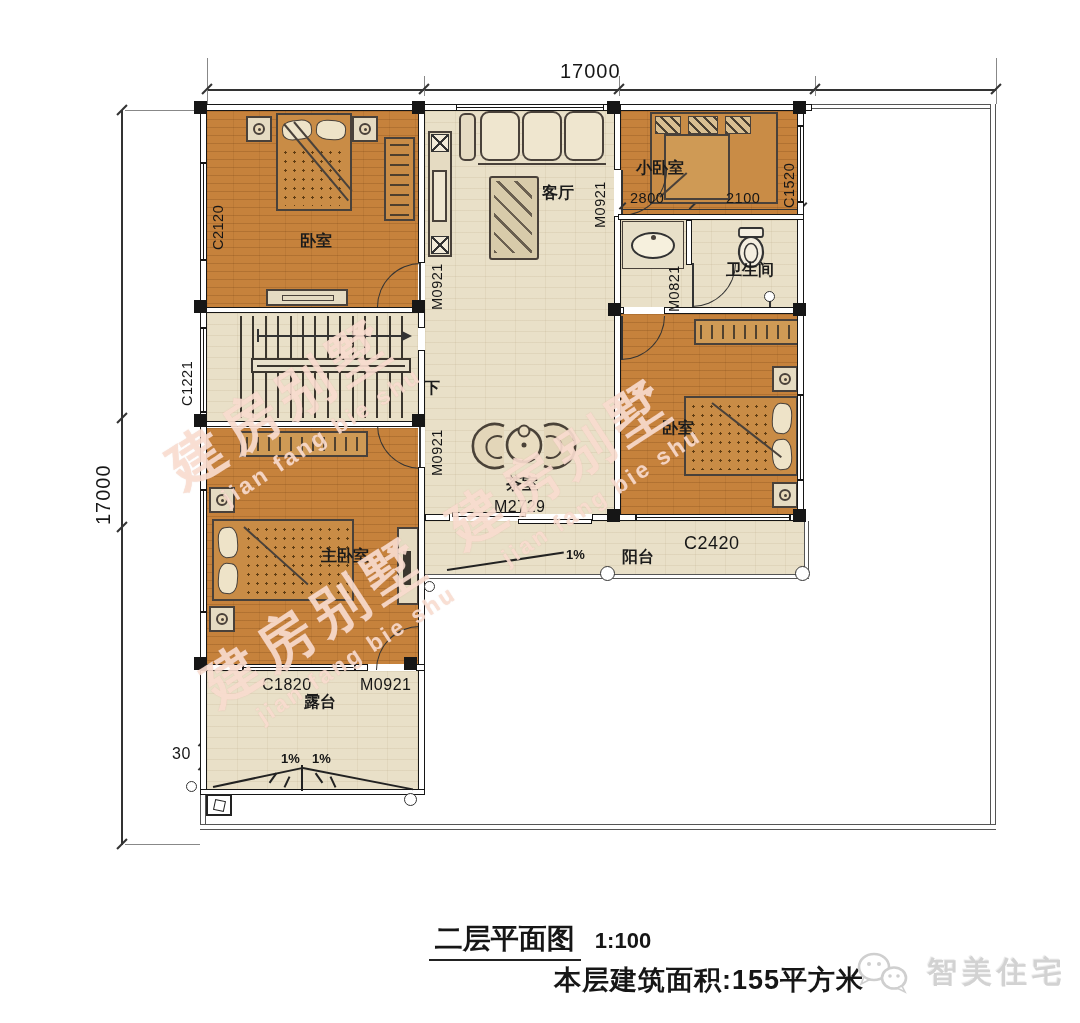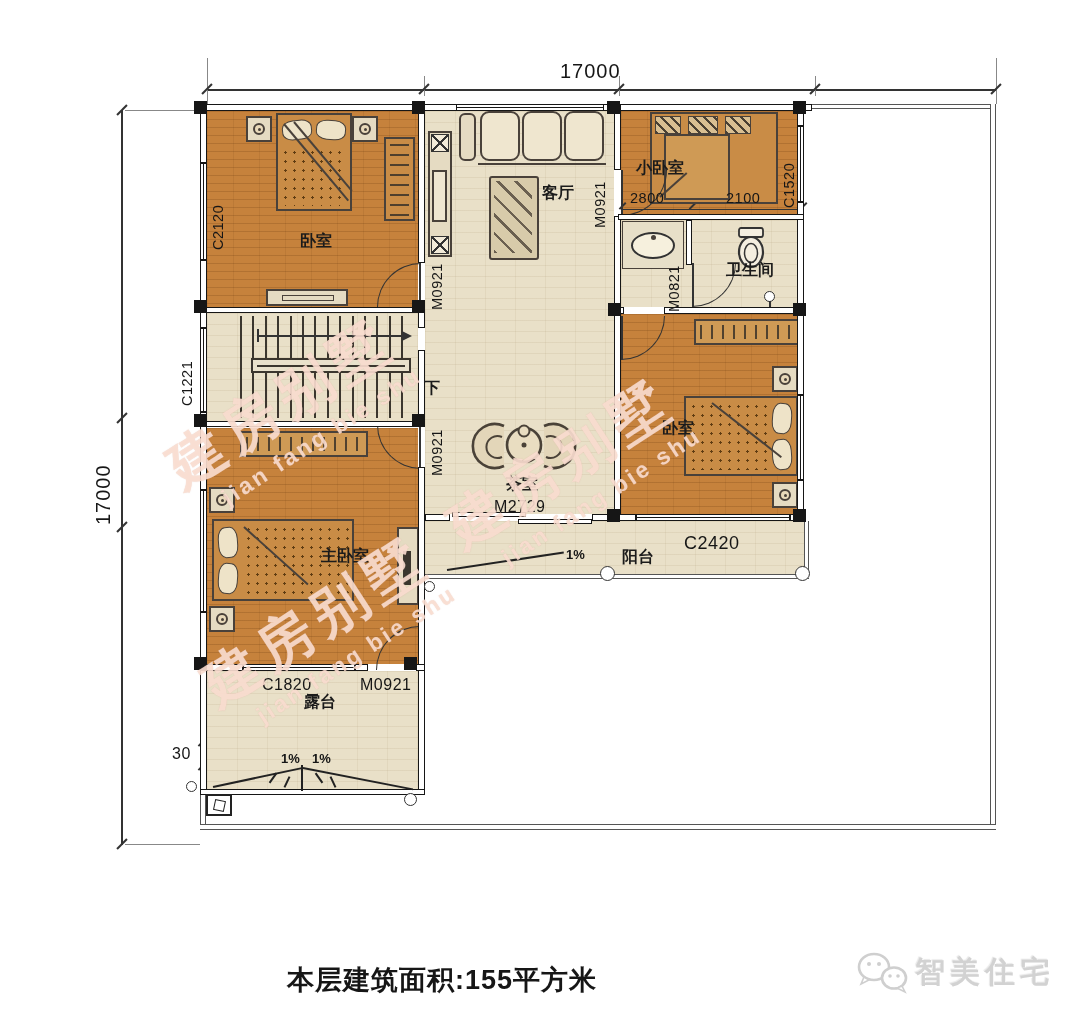--- a/index.html
+++ b/index.html
@@ -367,31 +367,34 @@
   </div>
   <div class="abs wm" style="left:430px;top:390px;width:380px">
     <span class="cn">建房别墅</span>
     <span class="en">jian fang bie shu</span>
   </div>
   <div class="abs wm" style="left:185px;top:548px;width:380px">
     <span class="cn">建房别墅</span>
     <span class="en">jian fang bie shu</span>
   </div>
 
-  <div class="abs z50" style="left:12px;top:962px;width:860px;text-align:center">
+  <div class="abs z50" style="left:0;top:920px;width:1080px;text-align:center">
+    <span class="title-main">二层平面图</span><span class="title-scale">1:100</span>
+  </div>
+  <div class="abs z50" style="left:4px;top:962px;width:860px;text-align:right">
     <span class="title-area">本层建筑面积:155平方米</span>
   </div>
 
   <div class="abs z50" style="left:855px;top:950px;display:flex;align-items:center">
     <svg width="56" height="44" viewBox="0 0 56 44">
       <ellipse cx="19" cy="17" rx="15" ry="13" fill="#ffffff" stroke="#cfcfcf" stroke-width="2.6"></ellipse>
       <path d="M9 27 L6 34 L14 30 Z" fill="#ffffff" stroke="#cfcfcf" stroke-width="1.6"></path>
       <circle cx="14" cy="14" r="2" fill="#cfcfcf"></circle>
         <circle cx="24" cy="14" r="2" fill="#cfcfcf"></circle>
       <ellipse cx="39" cy="28" rx="12" ry="10.5" fill="#ffffff" stroke="#cfcfcf" stroke-width="2.6"></ellipse>
       <path d="M47 36 L50 42 L42 38 Z" fill="#ffffff" stroke="#cfcfcf" stroke-width="1.6"></path>
       <circle cx="35" cy="26" r="1.8" fill="#cfcfcf"></circle>
         <circle cx="43" cy="26" r="1.8" fill="#cfcfcf"></circle>
     </svg>
-    <span class="brand" style="margin-left:4px">智美住宅</span>
+    <span class="brand" style="margin-left:16px">智美住宅</span>
   </div>
 
 </div>
 
 </body></html>

